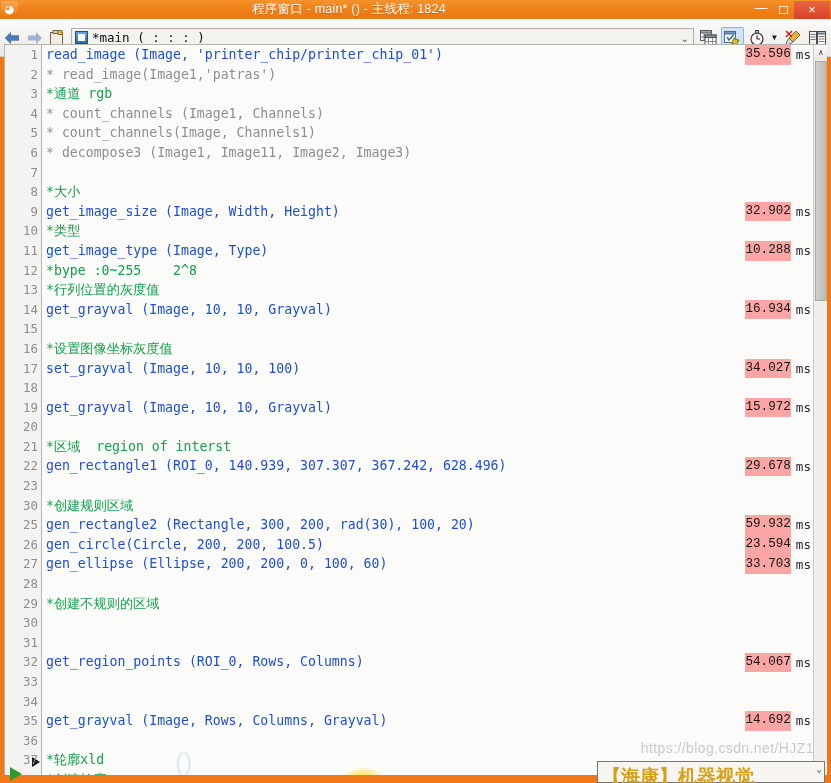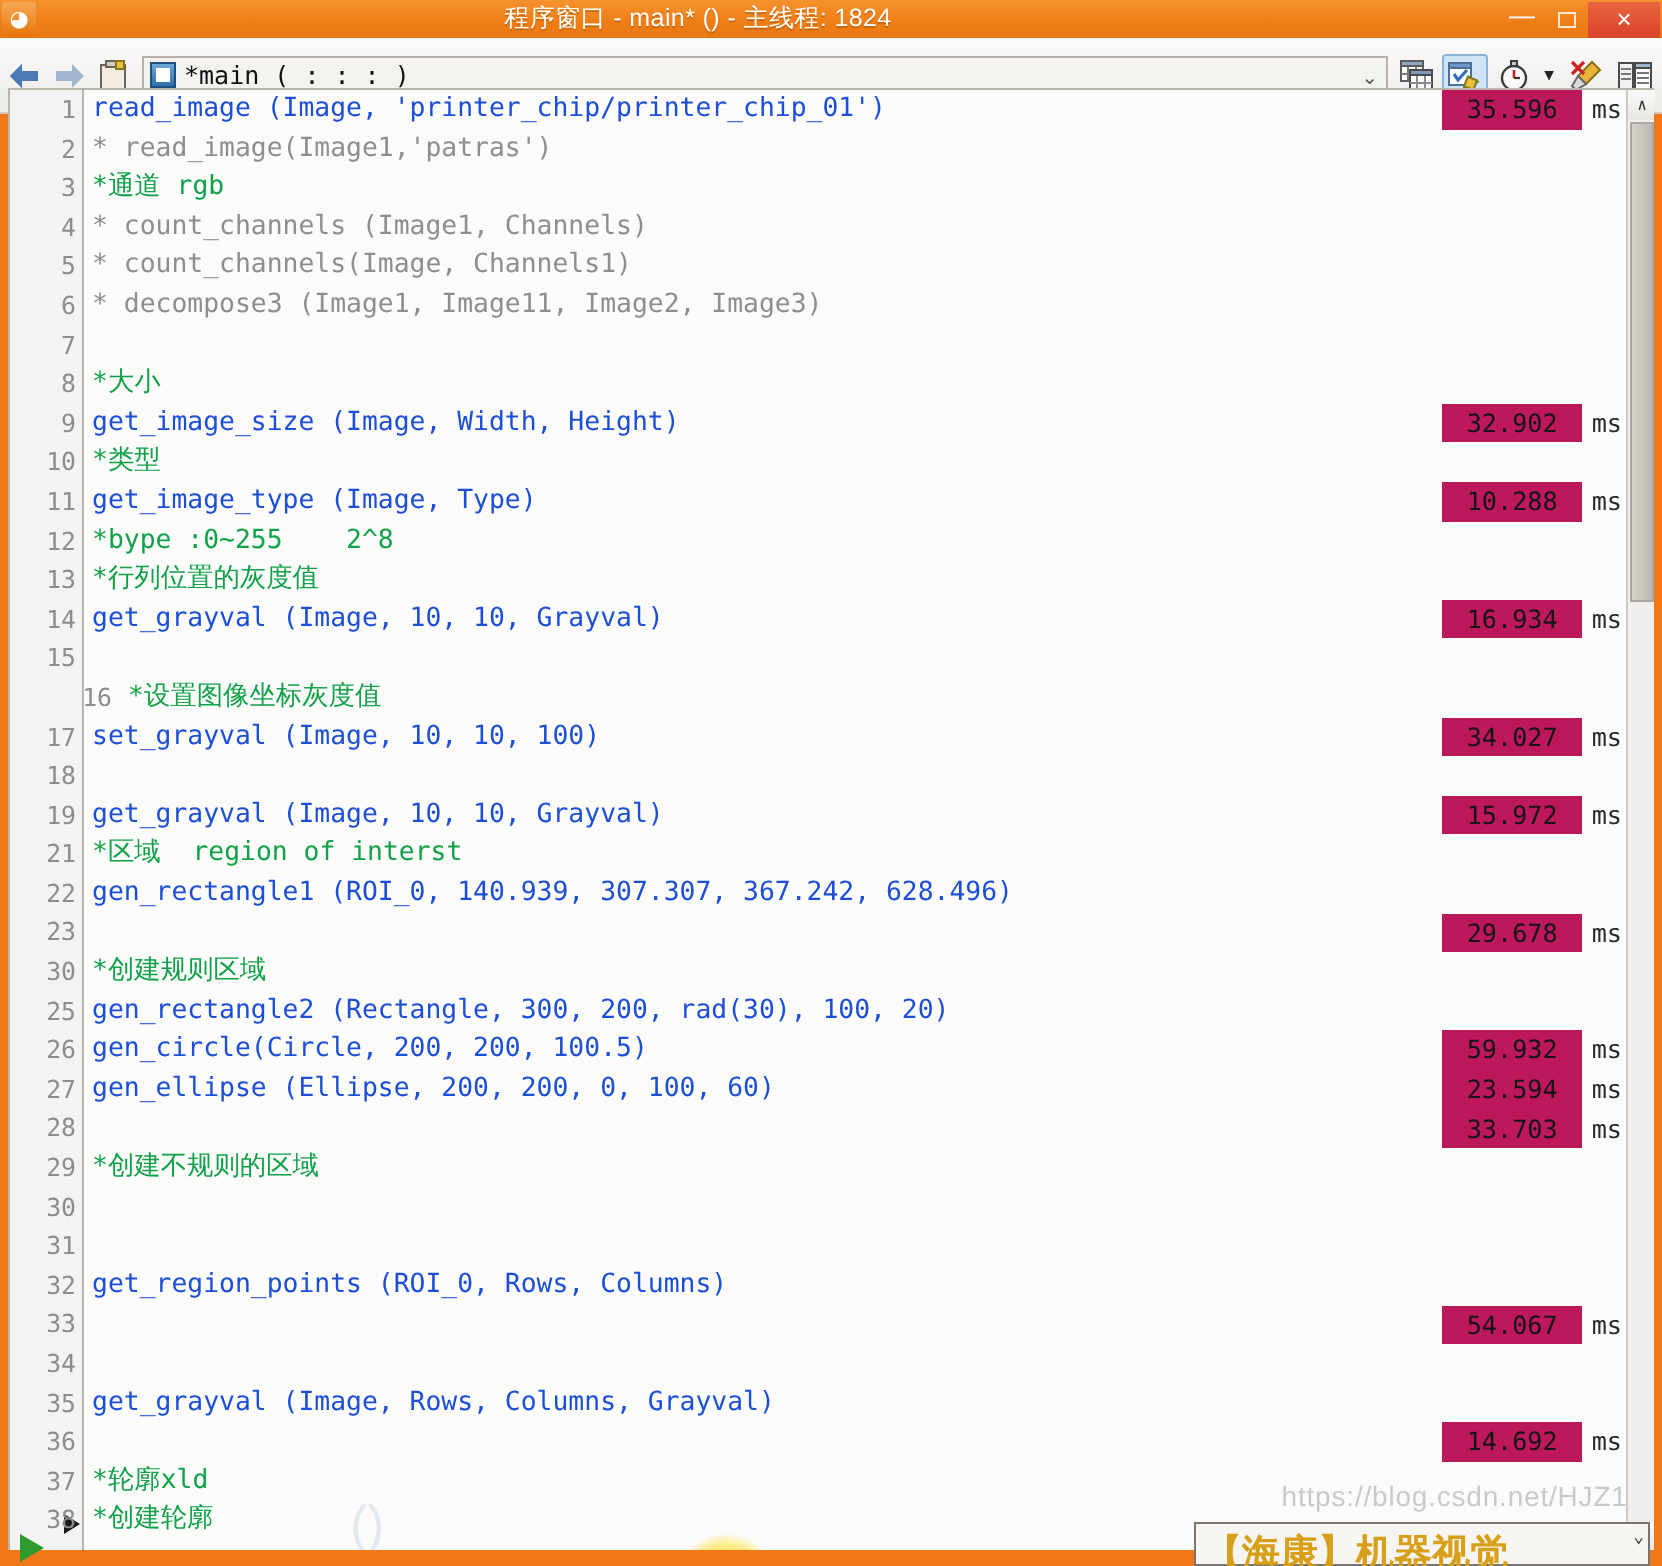--- a/index.html
+++ b/index.html
@@ -155,21 +155,21 @@
     position: absolute; right: 14px; top: 0; width: 92px; height: 100%;
   }
   .timerow {
     position: absolute; right: 0; height: 19.6px; line-height: 19.6px;
     font-family: "DejaVu Sans Mono", monospace;
     font-size: 12.6px; color: #141414;
     white-space: nowrap;
     display:flex; align-items:center; justify-content:flex-end;
     overflow:hidden; width:92px;
   }
-  .timeval { background: #be185d; padding: 0 12px; }
+  .timeval { background: #fca5a5; padding: 0 0px; font-family: Liberation Mono, monospace; }
   .timeunit { color:#2a2a2a; padding-left:5px; padding-right:2px; }
 
   
   #vscroll {
     position: absolute; right: 0; top: 0; width: 14px; height: 100%;
     background: #f0efed; border-left: 1px solid #cdc9c2;
   }
   #vs-up, #vs-down {
     position:absolute; left:0; width:14px; height:15px;
     display:flex; align-items:center; justify-content:center;
@@ -358,24 +358,25 @@
         <div class="line" style="top: 0px;"><span class="lineno">6</span><span class="code c-comment">* decompose3 (Image1, Image11, Image2, Image3)</span></div>
         <div class="line" style="top: 0px;"><span class="lineno">7</span><span class="code c-code"></span></div>
         <div class="line" style="top: 0px;"><span class="lineno">8</span><span class="code c-green">*大小</span></div>
         <div class="line" style="top: 0px;"><span class="lineno">9</span><span class="code c-code">get_image_size (Image, Width, Height)</span></div>
         <div class="line" style="top: 0px;"><span class="lineno">10</span><span class="code c-green">*类型</span></div>
         <div class="line" style="top: 0px;"><span class="lineno">11</span><span class="code c-code">get_image_type (Image, Type)</span></div>
         <div class="line" style="top: 0px;"><span class="lineno">12</span><span class="code c-green">*bype :0~255    2^8</span></div>
         <div class="line" style="top: 0px;"><span class="lineno">13</span><span class="code c-green">*行列位置的灰度值</span></div>
         <div class="line" style="top: 0px;"><span class="lineno">14</span><span class="code c-code">get_grayval (Image, 10, 10, Grayval)</span></div>
         <div class="line" style="top: 0px;"><span class="lineno">15</span><span class="code c-code"></span></div>
-        <div class="line" style="top: 0px; margin-left: 18px;"><span class="lineno">16</span><span class="code c-green">*设置图像坐标灰度值</span></div>
+        <div class="line" style="top: 0px;"><span class="lineno">16</span><span class="code c-green">*设置图像坐标灰度值</span></div>
         <div class="line" style="top: 0px;"><span class="lineno">17</span><span class="code c-code">set_grayval (Image, 10, 10, 100)</span></div>
         <div class="line" style="top: 0px;"><span class="lineno">18</span><span class="code c-code"></span></div>
         <div class="line" style="top: 0px;"><span class="lineno">19</span><span class="code c-code">get_grayval (Image, 10, 10, Grayval)</span></div>
+        <div class="line" style="top: 0px;"><span class="lineno">20</span><span class="code c-code"></span></div>
         <div class="line" style="top: 0px;"><span class="lineno">21</span><span class="code c-green">*区域  region of interst</span></div>
         <div class="line" style="top: 0px;"><span class="lineno">22</span><span class="code c-code">gen_rectangle1 (ROI_0, 140.939, 307.307, 367.242, 628.496)</span></div>
         <div class="line" style="top: 0px;"><span class="lineno">23</span><span class="code c-code"></span></div>
         <div class="line" style="top: 0px;"><span class="lineno">30</span><span class="code c-green">*创建规则区域</span></div>
         <div class="line" style="top: 0px;"><span class="lineno">25</span><span class="code c-code">gen_rectangle2 (Rectangle, 300, 200, rad(30), 100, 20)</span></div>
         <div class="line" style="top: 0px;"><span class="lineno">26</span><span class="code c-code">gen_circle(Circle, 200, 200, 100.5)</span></div>
         <div class="line" style="top: 0px;"><span class="lineno">27</span><span class="code c-code">gen_ellipse (Ellipse, 200, 200, 0, 100, 60)</span></div>
         <div class="line" style="top: 0px;"><span class="lineno">28</span><span class="code c-code"></span></div>
         <div class="line" style="top: 0px;"><span class="lineno">29</span><span class="code c-green">*创建不规则的区域</span></div>
         <div class="line" style="top: 0px;"><span class="lineno">30</span><span class="code c-code"></span></div>

